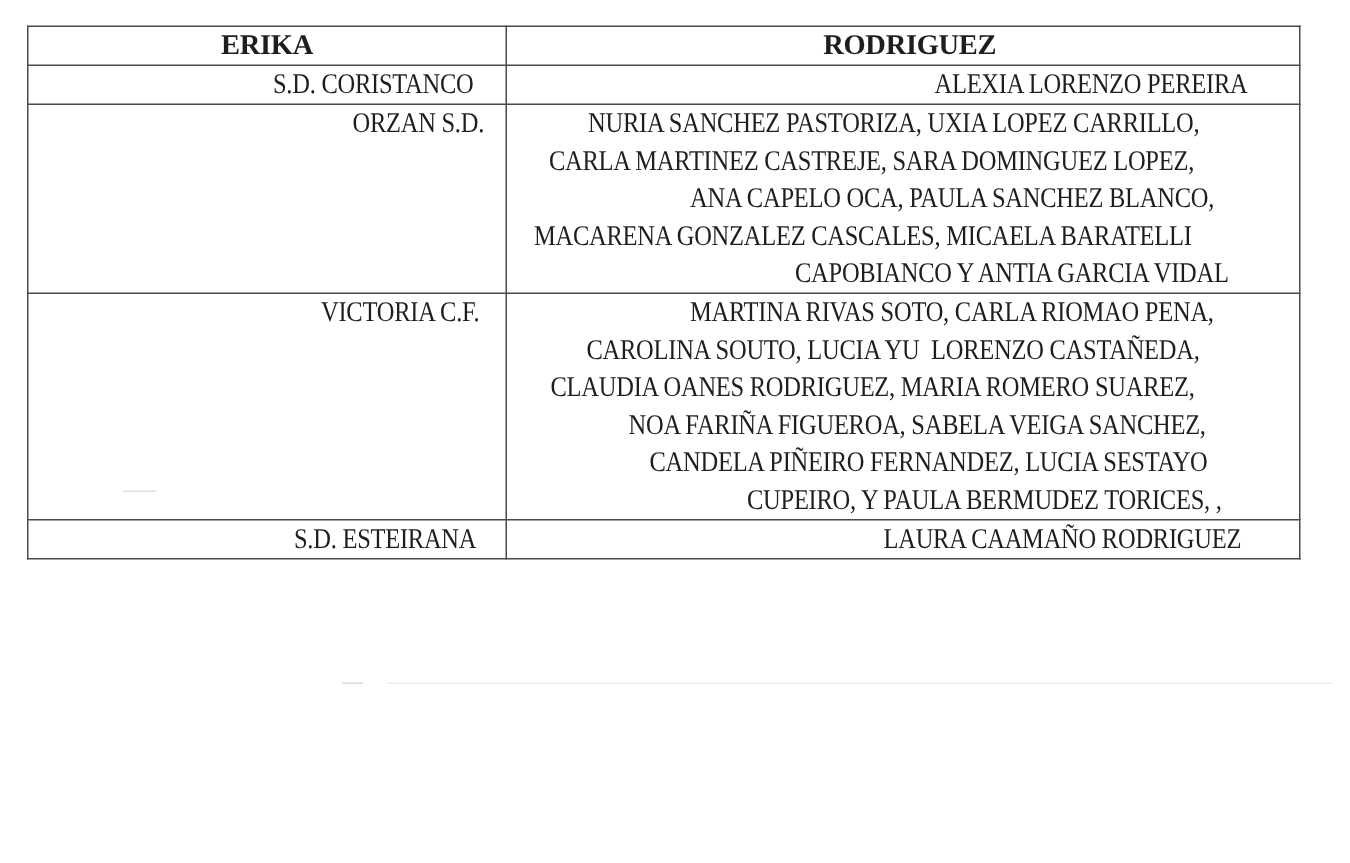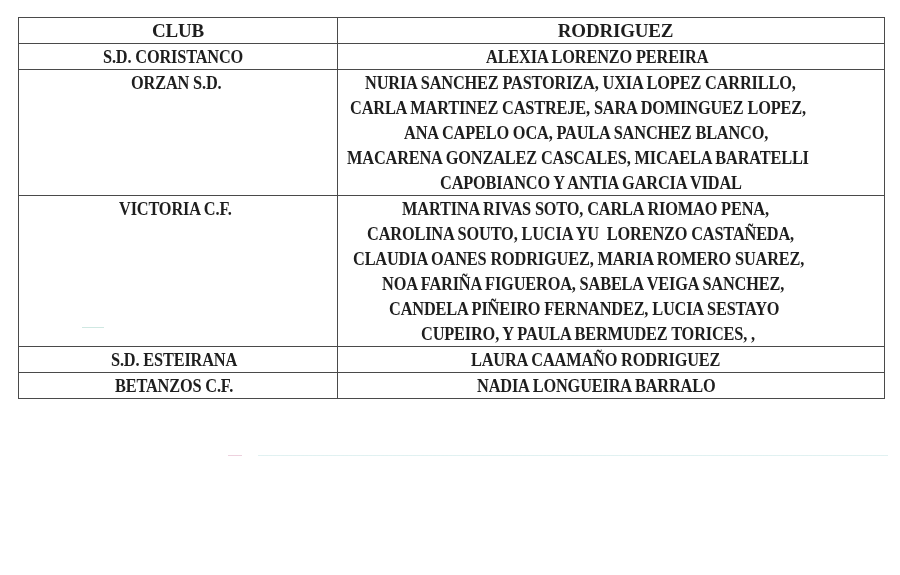--- a/index.html
+++ b/index.html
@@ -9,40 +9,40 @@
     border-collapse: collapse;
     font-family: "Liberation Serif", "DejaVu Serif", serif;
     color: #1e1e1e;
     font-size: 19px;
     line-height: 25px;
   }
   .tbl td, .tbl th {
     border: 1.5px solid #4a4a4a;
     padding: 0 0 0 12px;
     vertical-align: top;
-    text-align: center;
-    font-weight: bold;
+    text-align: right;
+    font-weight: normal;
     letter-spacing: -0.2px;
     transform-origin: left;
   }
   .tbl th { text-align: center; font-weight: bold; padding: 0; height: 24px; }
   .c1 { width: 306px; }
   .c2 { width: 519px; padding-left: 9px !important; }
   .line { display: block; white-space: nowrap; }
   .narrow { display: inline-block; transform: scaleX(0.86); transform-origin: left; white-space: nowrap; }
   .smear1 { position: absolute; left: 228px; top: 455px; width: 660px; height: 1px; background: linear-gradient(90deg, #e9c6d6 0 14px, transparent 14px 30px, #d9eeee 30px); opacity: .8; }
   .smear2 { position: absolute; left: 82px; top: 327px; width: 22px; height: 1px; background: #cfe8e2; }
 </style>
 </head>
 <body>
 
 <table class="tbl">
   <thead>
     <tr>
-      <th class="c1">CLUB</th>
+      <th class="c1">ERIKA</th>
       <th class="c2">RODRIGUEZ</th>
     </tr>
   </thead>
   <tbody>
     <tr>
       <td class="c1"><span class="narrow">S.D. CORISTANCO</span></td>
       <td class="c2"><span class="line narrow">ALEXIA LORENZO PEREIRA</span></td>
     </tr>
     <tr>
       <td class="c1"><span class="narrow">ORZAN S.D.</span></td>
@@ -62,21 +62,17 @@
         <span class="line narrow">CLAUDIA OANES RODRIGUEZ, MARIA ROMERO SUAREZ,</span>
         <span class="line narrow">NOA FARIÑA FIGUEROA, SABELA VEIGA SANCHEZ,</span>
         <span class="line narrow">CANDELA PIÑEIRO FERNANDEZ, LUCIA SESTAYO</span>
         <span class="line narrow">CUPEIRO, Y PAULA BERMUDEZ TORICES, ,</span>
       </td>
     </tr>
     <tr>
       <td class="c1"><span class="narrow">S.D. ESTEIRANA</span></td>
       <td class="c2"><span class="line narrow">LAURA CAAMAÑO RODRIGUEZ</span></td>
     </tr>
-    <tr>
-      <td class="c1"><span class="narrow">BETANZOS C.F.</span></td>
-      <td class="c2"><span class="line narrow">NADIA LONGUEIRA BARRALO</span></td>
-    </tr>
   </tbody>
 </table>
 
 <div class="smear1"></div>
 <div class="smear2"></div>
 
 </body></html>

